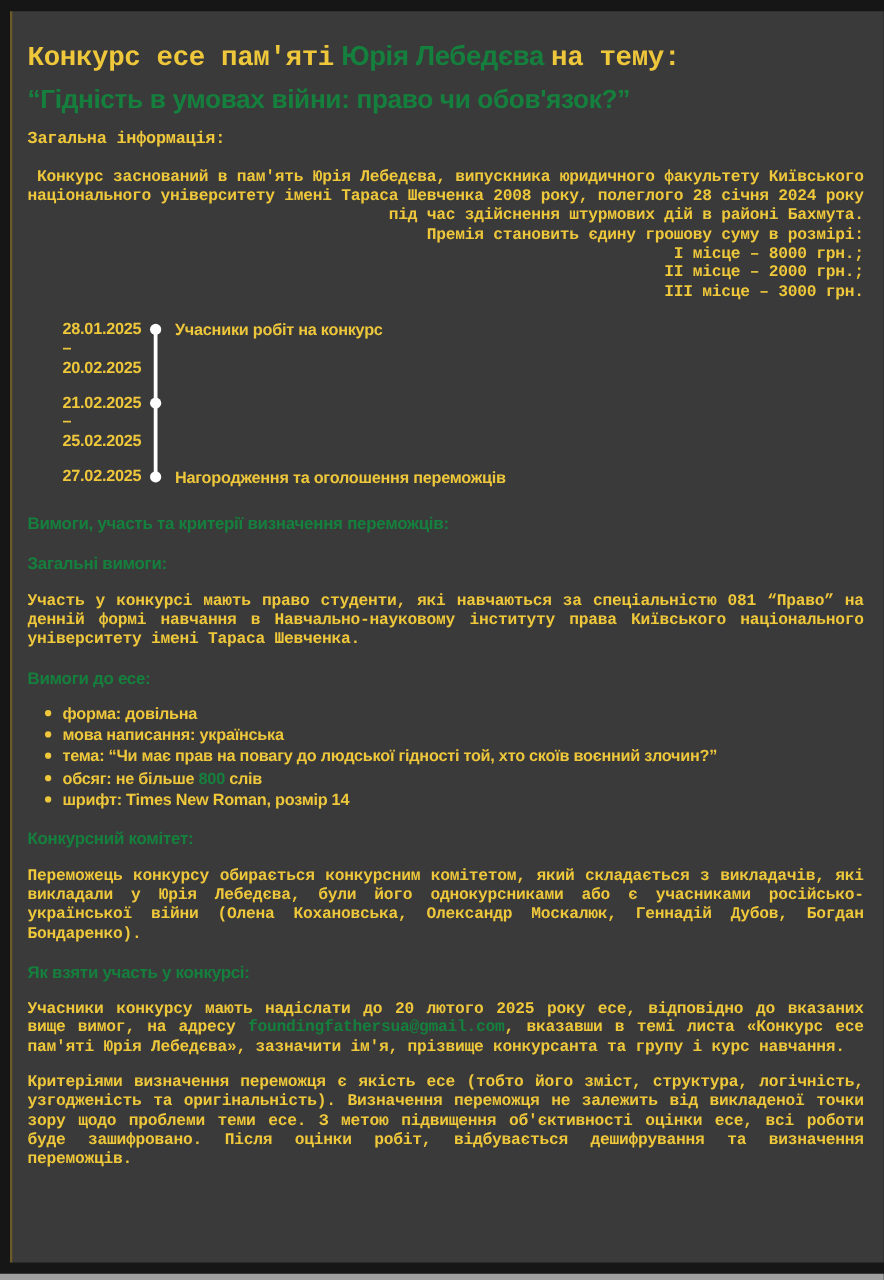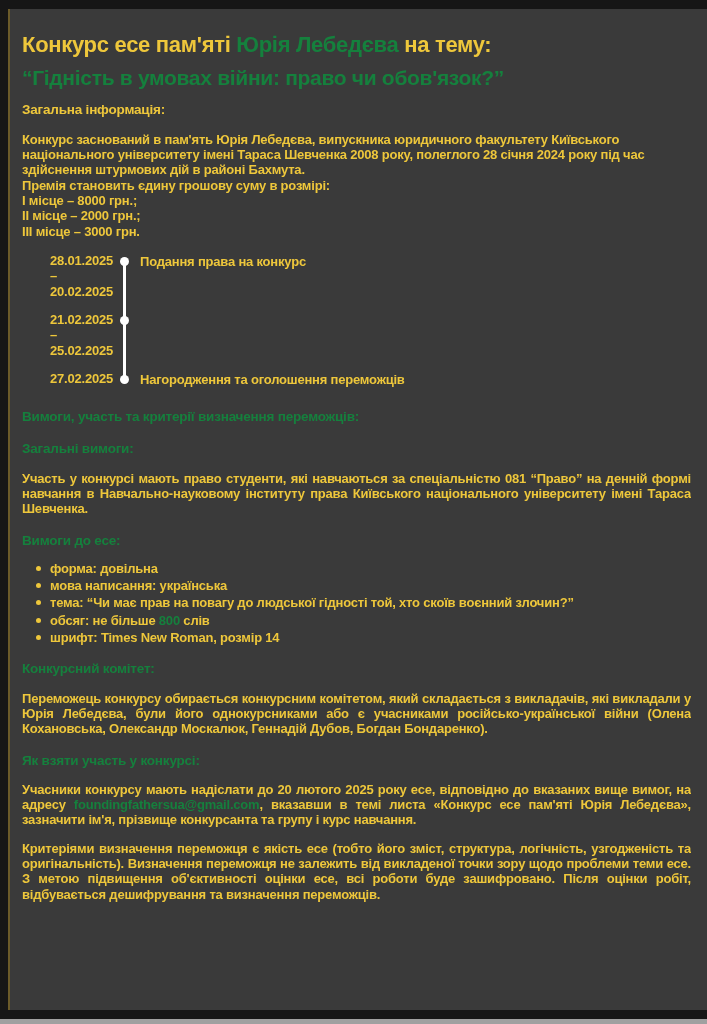--- a/index.html
+++ b/index.html
@@ -30,36 +30,36 @@
     position: absolute;
     left: 0; right: 0; bottom: 0; height: 5px;
     background: #a0a0a0;
   }
   .content {
     position: absolute;
     left: 22px; top: 0; right: 16px; bottom: 0;
     padding-top: 32px;
     overflow: hidden;
   }
-  .yl { color: #eec73b; }
+  .yl { color: #eec73b; font-family: Liberation Mono, monospace; }
   .wh { color: #15803d; }
   h1 {
     margin: 0; font-size: 22px; line-height: 1.15; letter-spacing: -0.3px;
   }
   h2 {
     margin: 9px 0 0 0; font-size: 21px; line-height: 1.15; letter-spacing: -0.3px;
   }
   h3, h4 {
     margin: 0; font-size: 13.5px; line-height: 1.2;
   }
   .sec-gap { margin-top: 22px; }
   .sec-gap-lg { margin-top: 12px; }
   p {
     margin: 13px 0 0 0;
-    font-size: 13px; line-height: 1.18;
+    font-size: 13px; line-height: 1.18; text-align: right;
   }
   p.just { text-align: justify; }
   
   .tl-rows { position: relative; margin-top: 14px; }
   .tl-line {
     position: absolute; left: 101px; top: 8px; bottom: 6px;
     width: 3px; background: #ffffff; border-radius: 2px;
   }
   .tl-row { display: flex; margin-bottom: 13px; }
   .tl-row:last-child { margin-bottom: 0; }
@@ -115,21 +115,21 @@
       <div class="tl-line"></div>
 
       <div class="tl-row">
         <div class="tl-date">
           <span>28.01.2025 –</span>
           <span>20.02.2025</span>
         </div>
         <div class="tl-mid">
             <span class="tl-dot"></span>
           </div>
-        <div class="tl-label">Подання права на конкурс</div>
+        <div class="tl-label">Учасники робіт на конкурс</div>
       </div>
 
       <div class="tl-row">
         <div class="tl-date">
           <span>21.02.2025 –</span>
           <span>25.02.2025</span>
         </div>
         <div class="tl-mid">
             <span class="tl-dot"></span>
           </div>

